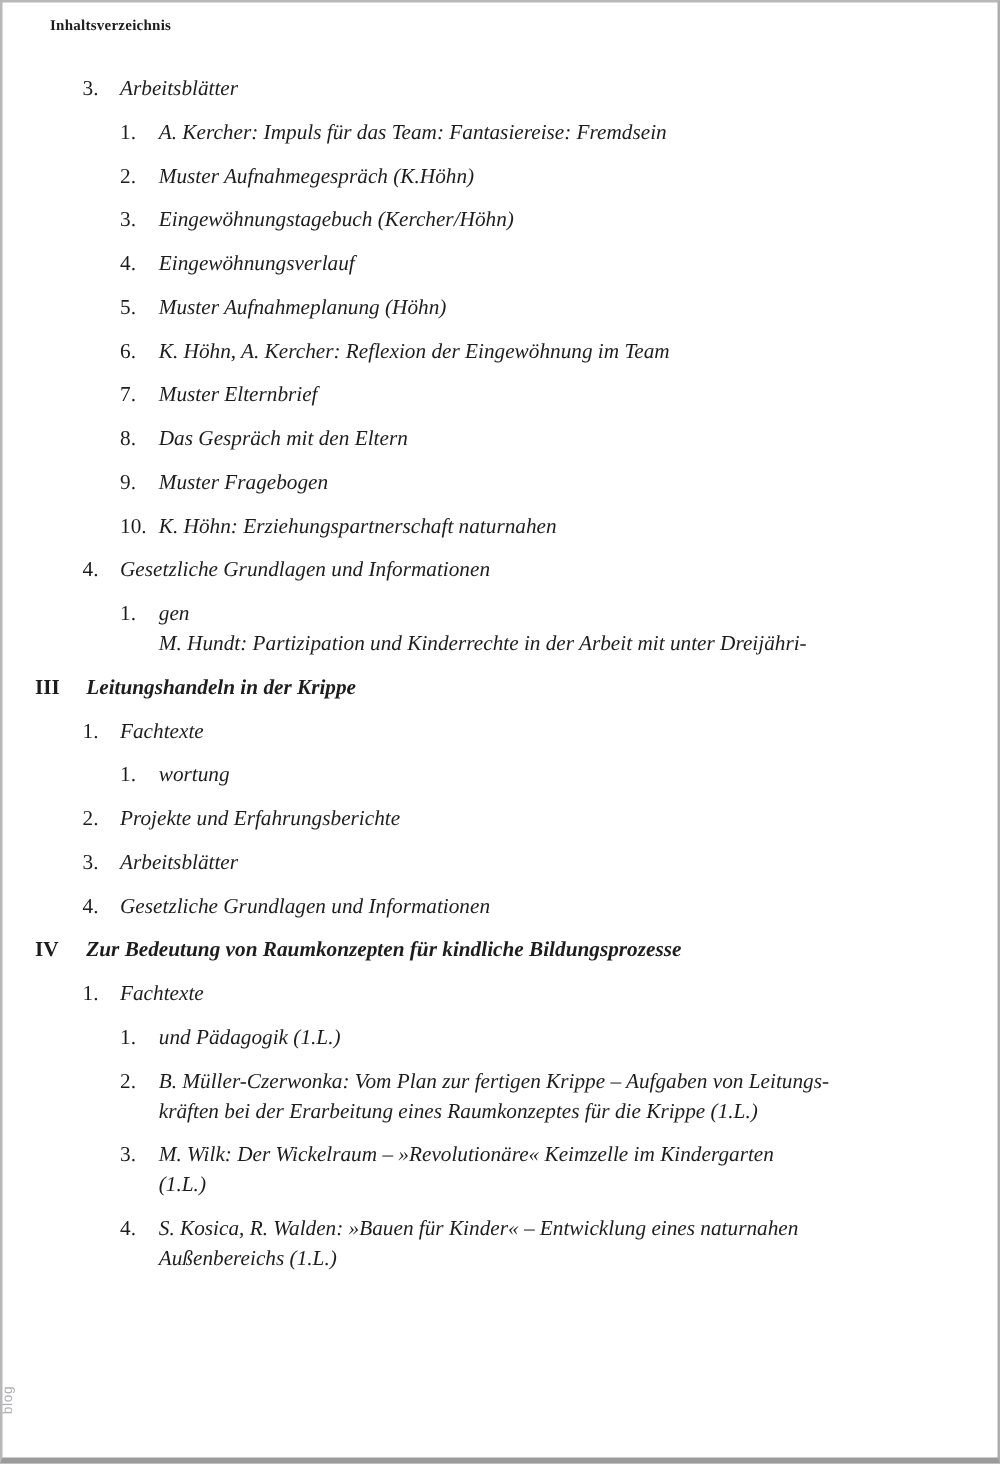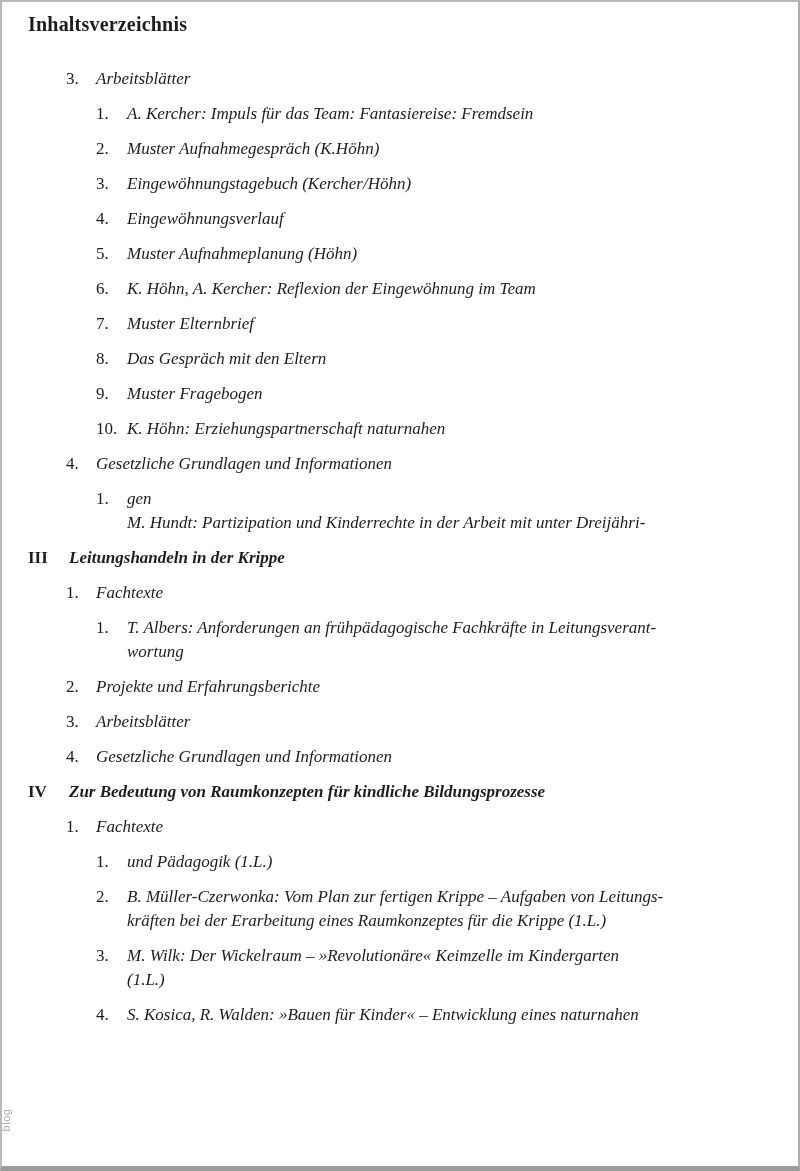--- a/index.html
+++ b/index.html
@@ -14,22 +14,22 @@
     border-left: 2px solid #b8b8b8;
     border-right: 2px solid #adadad;
     border-bottom: 5px solid #9b9b9b;
     padding: 9px 24px 0 26px;
     font-family: "Liberation Serif", "DejaVu Serif", serif;
     color: #1d1d1d;
     overflow: hidden;
   }
   .title {
     font-weight: bold;
-    font-size: 20px;
-    margin: 2px 0 31px 0;
+    font-size: 12px;
+    margin: 2px 0 31px 12px;
     letter-spacing: 0.2px;
   }
   .toc-list { width: 100%; }
   .entry {
     display: flex;
     align-items: flex-start;
     font-size: 17px;
     line-height: 24px;
     margin-bottom: 11px;
   }
@@ -147,21 +147,20 @@
       </div>
       <div class="entry l1">
         <span class="num">1.</span>
         <div class="txt">
           <div>Fachtexte</div>
         </div>
       </div>
       <div class="entry l2">
         <span class="num">1.</span>
         <div class="txt">
-          <div>T. Albers: Anforderungen an frühpädagogische Fachkräfte in Leitungsverant-</div>
           <div>wortung</div>
         </div>
       </div>
       <div class="entry l1">
         <span class="num">2.</span>
         <div class="txt">
           <div>Projekte und Erfahrungsberichte</div>
         </div>
       </div>
       <div class="entry l1">
@@ -205,17 +204,18 @@
         <span class="num">3.</span>
         <div class="txt">
           <div>M. Wilk: Der Wickelraum – »Revolutionäre« Keimzelle im Kindergarten</div>
           <div>(1.L.)</div>
         </div>
       </div>
       <div class="entry l2">
         <span class="num">4.</span>
         <div class="txt">
           <div>S. Kosica, R. Walden: »Bauen für Kinder« – Entwicklung eines naturnahen</div>
+          <div>Außenbereichs (1.L.)</div>
         </div>
       </div>
     </div>
   <div class="watermark">blog</div>
 </div>
 
 </body></html>

